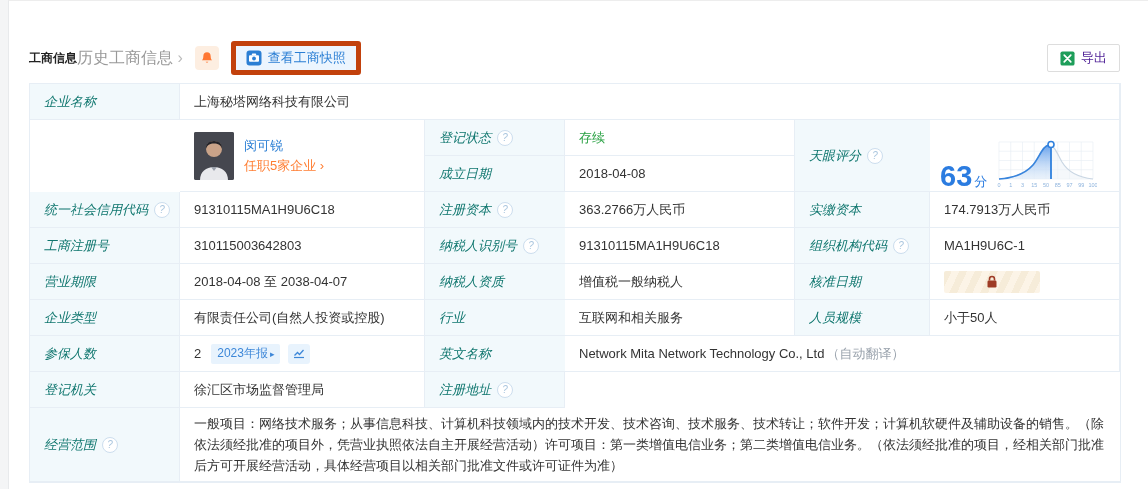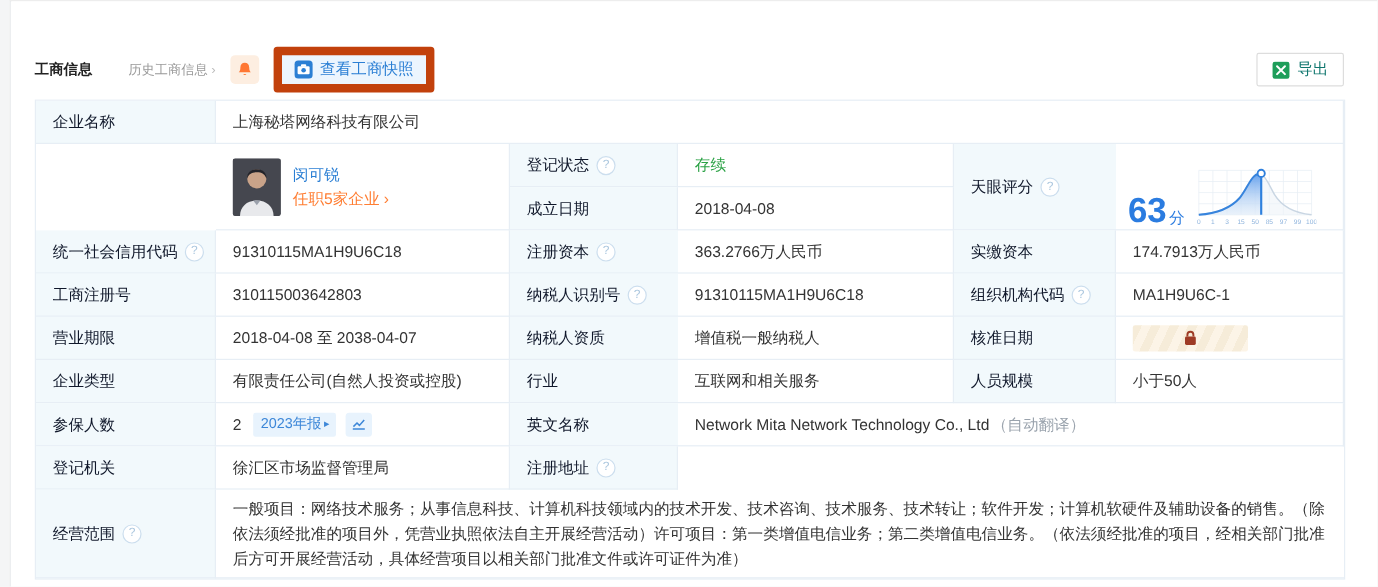--- a/index.html
+++ b/index.html
@@ -1,39 +1,39 @@
 <!DOCTYPE html>
 <html><head>
 <meta charset="utf-8">
 <style>
   html,body{margin:0;padding:0;background:#f4f5f6;font-family:"Liberation Sans","DejaVu Sans",sans-serif;}
   .page{width:1140px;height:489px;margin-left:8px;background:#fff;box-sizing:border-box;
         padding:0 28px 0 20px;border-top:1px solid #ededed;border-left:1px solid #e8eaec;overflow:hidden;}
   
   .topbar{display:flex;align-items:center;height:30px;margin:42px 0 10px;}
   .title{font-size:12px;font-weight:700;color:#222;}
-  .hist-link{font-size:11px;color:#999;margin-left:30px;cursor:pointer;}
+  .hist-link{font-size:16px;color:#999;margin-left:0;cursor:pointer;}
   .hist-link::after{content:" ›";color:#bbb;}
   .bell-badge{width:24px;height:24px;background:#fdeee1;border-radius:4px;margin-left:12px;
               display:flex;align-items:center;justify-content:center;cursor:pointer;}
   .snap-btn{display:flex;align-items:center;gap:6px;margin-left:12px;background:#ecf5fe;
-            border:7px solid #c2410c;border-radius:3px;padding:3px 10px;font-size:13px;color:#2b7fd4;cursor:pointer;}
+            border:5px solid #c2410c;border-radius:3px;padding:3px 10px;font-size:13px;color:#2b7fd4;cursor:pointer;}
   .spacer{flex:1;}
   .export-btn{display:flex;align-items:center;gap:6px;border:1px solid #ddd;background:#fff;
-              border-radius:2px;padding:4px 12px;font-size:13px;color:#0f766e;cursor:pointer;}
+              border-radius:2px;padding:4px 12px;font-size:13px;color:#4c1d95;cursor:pointer;}
   .logo{display:flex;align-items:center;gap:5px;margin-left:20px;cursor:pointer;}
   .logo-text{font-size:23px;font-weight:700;color:#1e2a38;letter-spacing:1px;}
   
   .biz-table{display:grid;grid-template-columns:150px 245px 140px 230px 135px 1fr;
              grid-template-rows:repeat(9,36px) 74px;
              border:1px solid #e7eef5;font-size:13px;color:#333;width:1092px;box-sizing:border-box;}
   .c{border-right:1px solid #e7eef5;border-bottom:1px solid #e7eef5;display:flex;align-items:center;
      padding:2px 14px;box-sizing:border-box;overflow:hidden;white-space:nowrap;}
   .c:nth-child(6n){border-right:none;}
-  .lab{background:#f2f9fc;color:#0f172a;}
+  .lab{background:#f2f9fc;color:#0f766e;font-style:italic;}
   .wrap{white-space:normal;line-height:21px;}
   .help{display:inline-flex;align-items:center;justify-content:center;width:14px;height:14px;
         border:1px solid #ccdeee;border-radius:50%;color:#aac6de;font-size:10px;margin-left:6px;
         flex:none;cursor:pointer;background:#fff;}
   .help::after{content:"?";}
   .green{color:#2ba245;}
   .blue-link{color:#2b7fd4;cursor:pointer;}
   .orange-link{color:#ff7e33;cursor:pointer;font-size:13px;}
   .orange-link::after{content:" ›";}
   .gray-note{color:#9aa3ad;margin-left:2px;}

